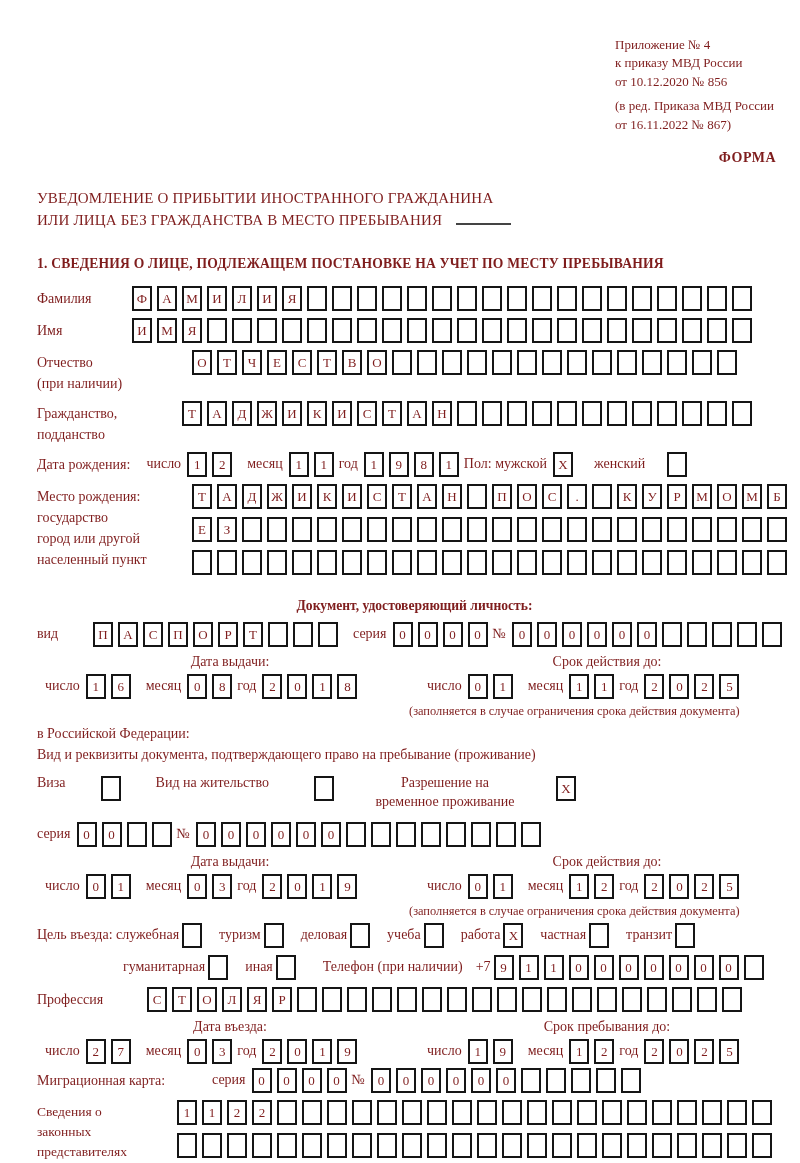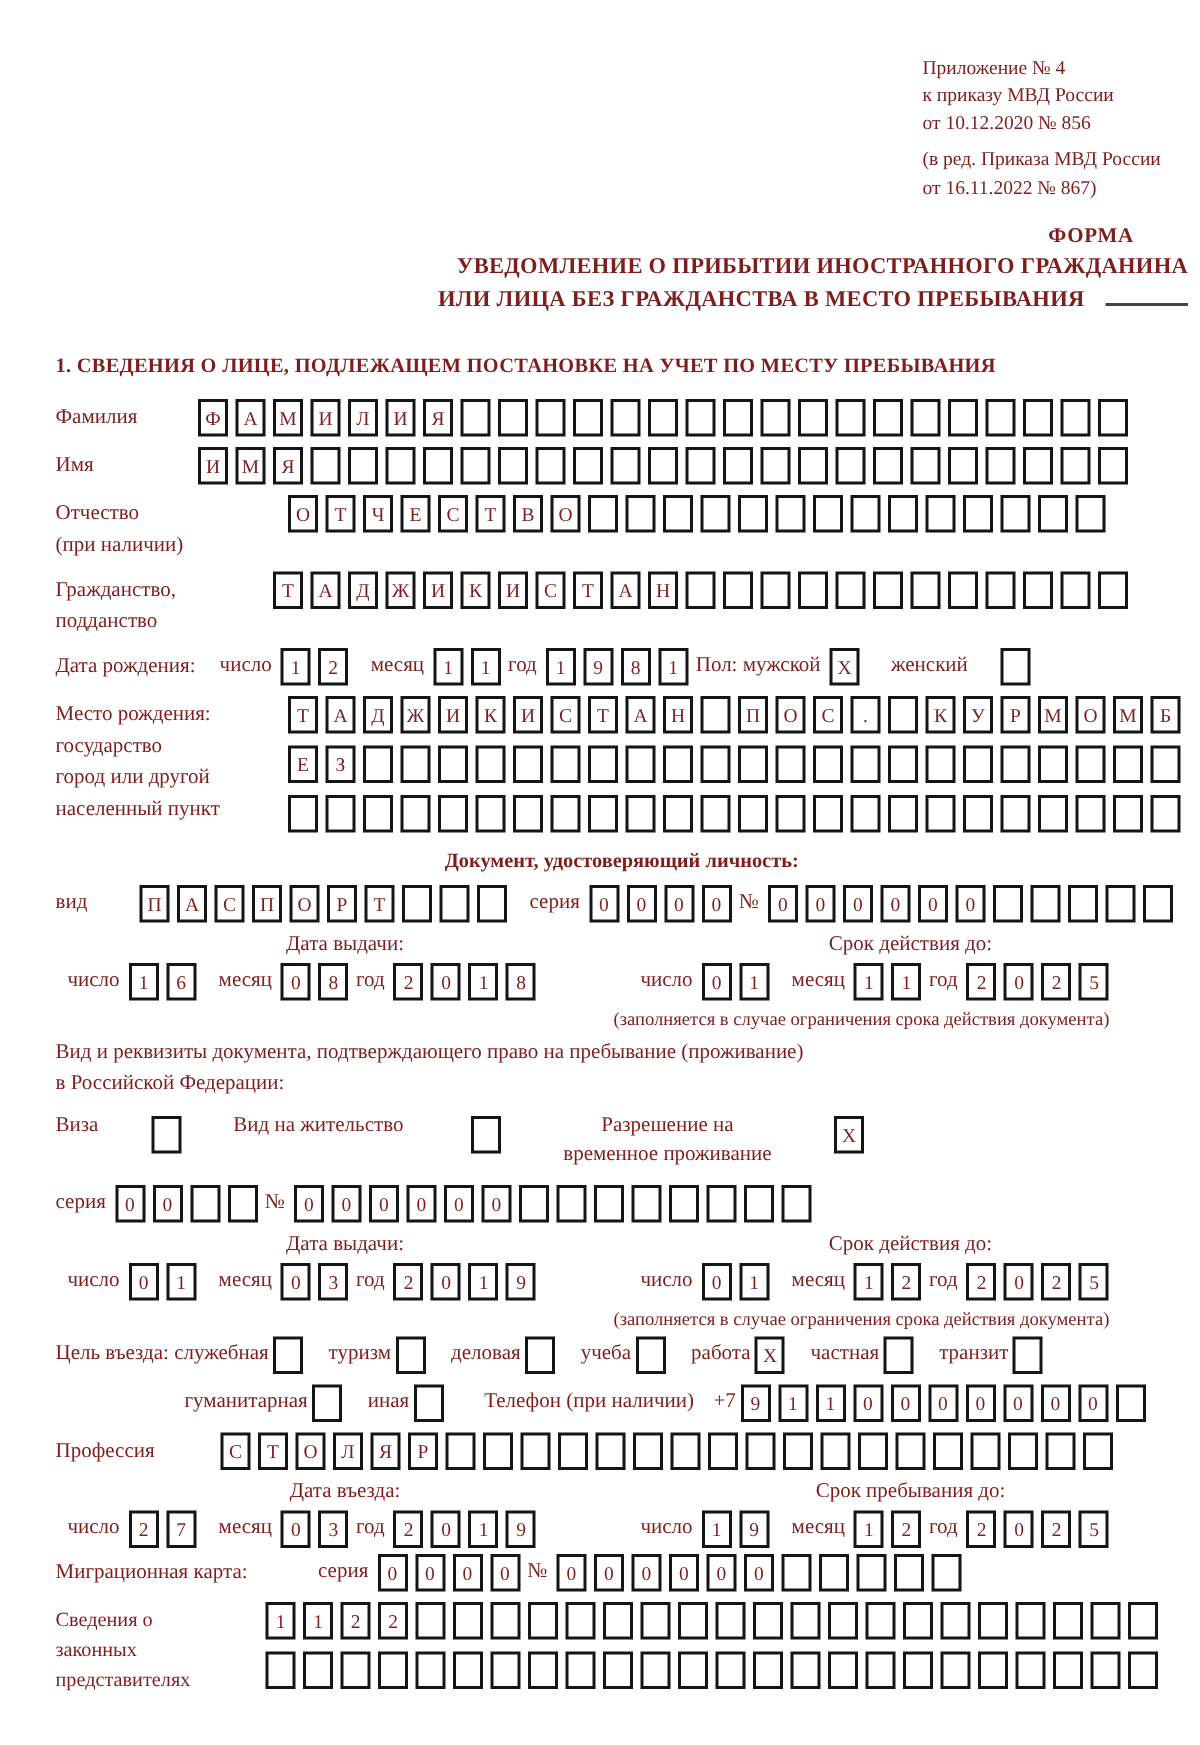--- a/index.html
+++ b/index.html
@@ -1,36 +1,36 @@
 <!DOCTYPE html>
 <html><head>
 <meta charset="utf-8">
 <style>
   html,body{margin:0;padding:0;background:#ffffff;}
   .page{width:800px;height:1163px;background:#fff;color:#7f1d1d;box-sizing:border-box;
         padding:36px 8px 0 37px;font-family:"Liberation Serif","DejaVu Serif",serif;
         font-size:14px;overflow:hidden;position:relative;}
   .legal{margin-left:578px;font-size:13px;line-height:1.42;}
   .legal .mt{margin-top:6px;}
-  .forma{font-weight:bold;text-align:right;margin:16px 36px 0 0;font-size:14px;letter-spacing:.5px;}
-  .title{text-align:right;font-weight:bold;font-size:15px;line-height:1.45;margin-top:2px;letter-spacing:.2px;}
+  .forma{font-weight:bold;text-align:right;margin:16px 16px 0 0;font-size:14px;letter-spacing:.5px;}
+  .title{text-align:left;font-weight:normal;font-size:15px;line-height:1.45;margin-top:22px;letter-spacing:.2px;}
   .blank{display:inline-block;width:55px;border-bottom:2px solid #444;margin-left:14px;}
   .sec-heading{font-weight:bold;font-size:13.6px;margin-top:24px;margin-bottom:14px;letter-spacing:.2px;}
   .frow{display:flex;align-items:flex-start;margin-bottom:7px;}
   .lbl{line-height:1.5;padding-top:2px;flex:none;}
   .w95{width:95px;} .w145{width:145px;} .w155{width:155px;} .w105{width:105px;}
   .boxes{white-space:nowrap;flex:none;}
   .cbox{display:inline-block;width:16px;height:21px;border:2px solid #151515;margin-right:5px;
         text-align:center;vertical-align:middle;font-size:13px;line-height:21px;
         font-family:"Liberation Serif","DejaVu Serif",serif;}
   .sub{margin-right:6px;} .sp{margin-left:10px;}
   .mb{margin-bottom:8px;}
   .inline-row{align-items:center;}
   .inline-row .lbl{padding-top:0;}
-  .center-b{text-align:center;font-weight:bold;font-size:13.6px;margin:11px 0 8px 0;}
+  .center-b{text-align:center;font-weight:bold;font-size:13.6px;margin:23px 0 8px 0;}
   .dates{display:flex;margin-bottom:4px;margin-top:6px;}
   .dcol{flex:none;}
   .dcol.left{width:370px;margin-left:8px;}
   .dcol.right{width:360px;margin-left:12px;}
   .dhead{text-align:center;margin-bottom:4px;}
   .dfields{white-space:nowrap;display:flex;align-items:center;}
   .dnote{font-size:12.4px;margin-top:5px;white-space:nowrap;margin-left:-18px;}
   .plain{line-height:1.55;}
   .check-row{display:flex;align-items:flex-start;margin-top:8px;margin-bottom:10px;}
   .opt{display:flex;align-items:flex-start;margin-right:14px;gap:27px;}
@@ -148,22 +148,22 @@
         <span class="boxes"><span class="cbox">0</span><span class="cbox">1</span></span>
         <span class="sub sp">месяц</span>
         <span class="boxes"><span class="cbox">1</span><span class="cbox">1</span></span>
         <span class="sub">год</span>
         <span class="boxes"><span class="cbox">2</span><span class="cbox">0</span><span class="cbox">2</span><span class="cbox">5</span></span>
       </div>
       <div class="dnote">(заполняется в случае ограничения срока действия документа)</div>
     </div>
   </div>
 
+  <div class="plain">в Российской Федерации:</div>
   <div class="plain">Вид и реквизиты документа, подтверждающего право на пребывание (проживание)</div>
-  <div class="plain">в Российской Федерации:</div>
 
   <div class="check-row">
     <div class="opt">
       <span class="olbl">Виза</span>
       <span class="boxes"><span class="cbox"></span></span>
     </div>
     <div class="opt gap-l">
       <span class="olbl">Вид на жительство</span>
       <span class="boxes sp"><span class="cbox"></span></span>
     </div>

